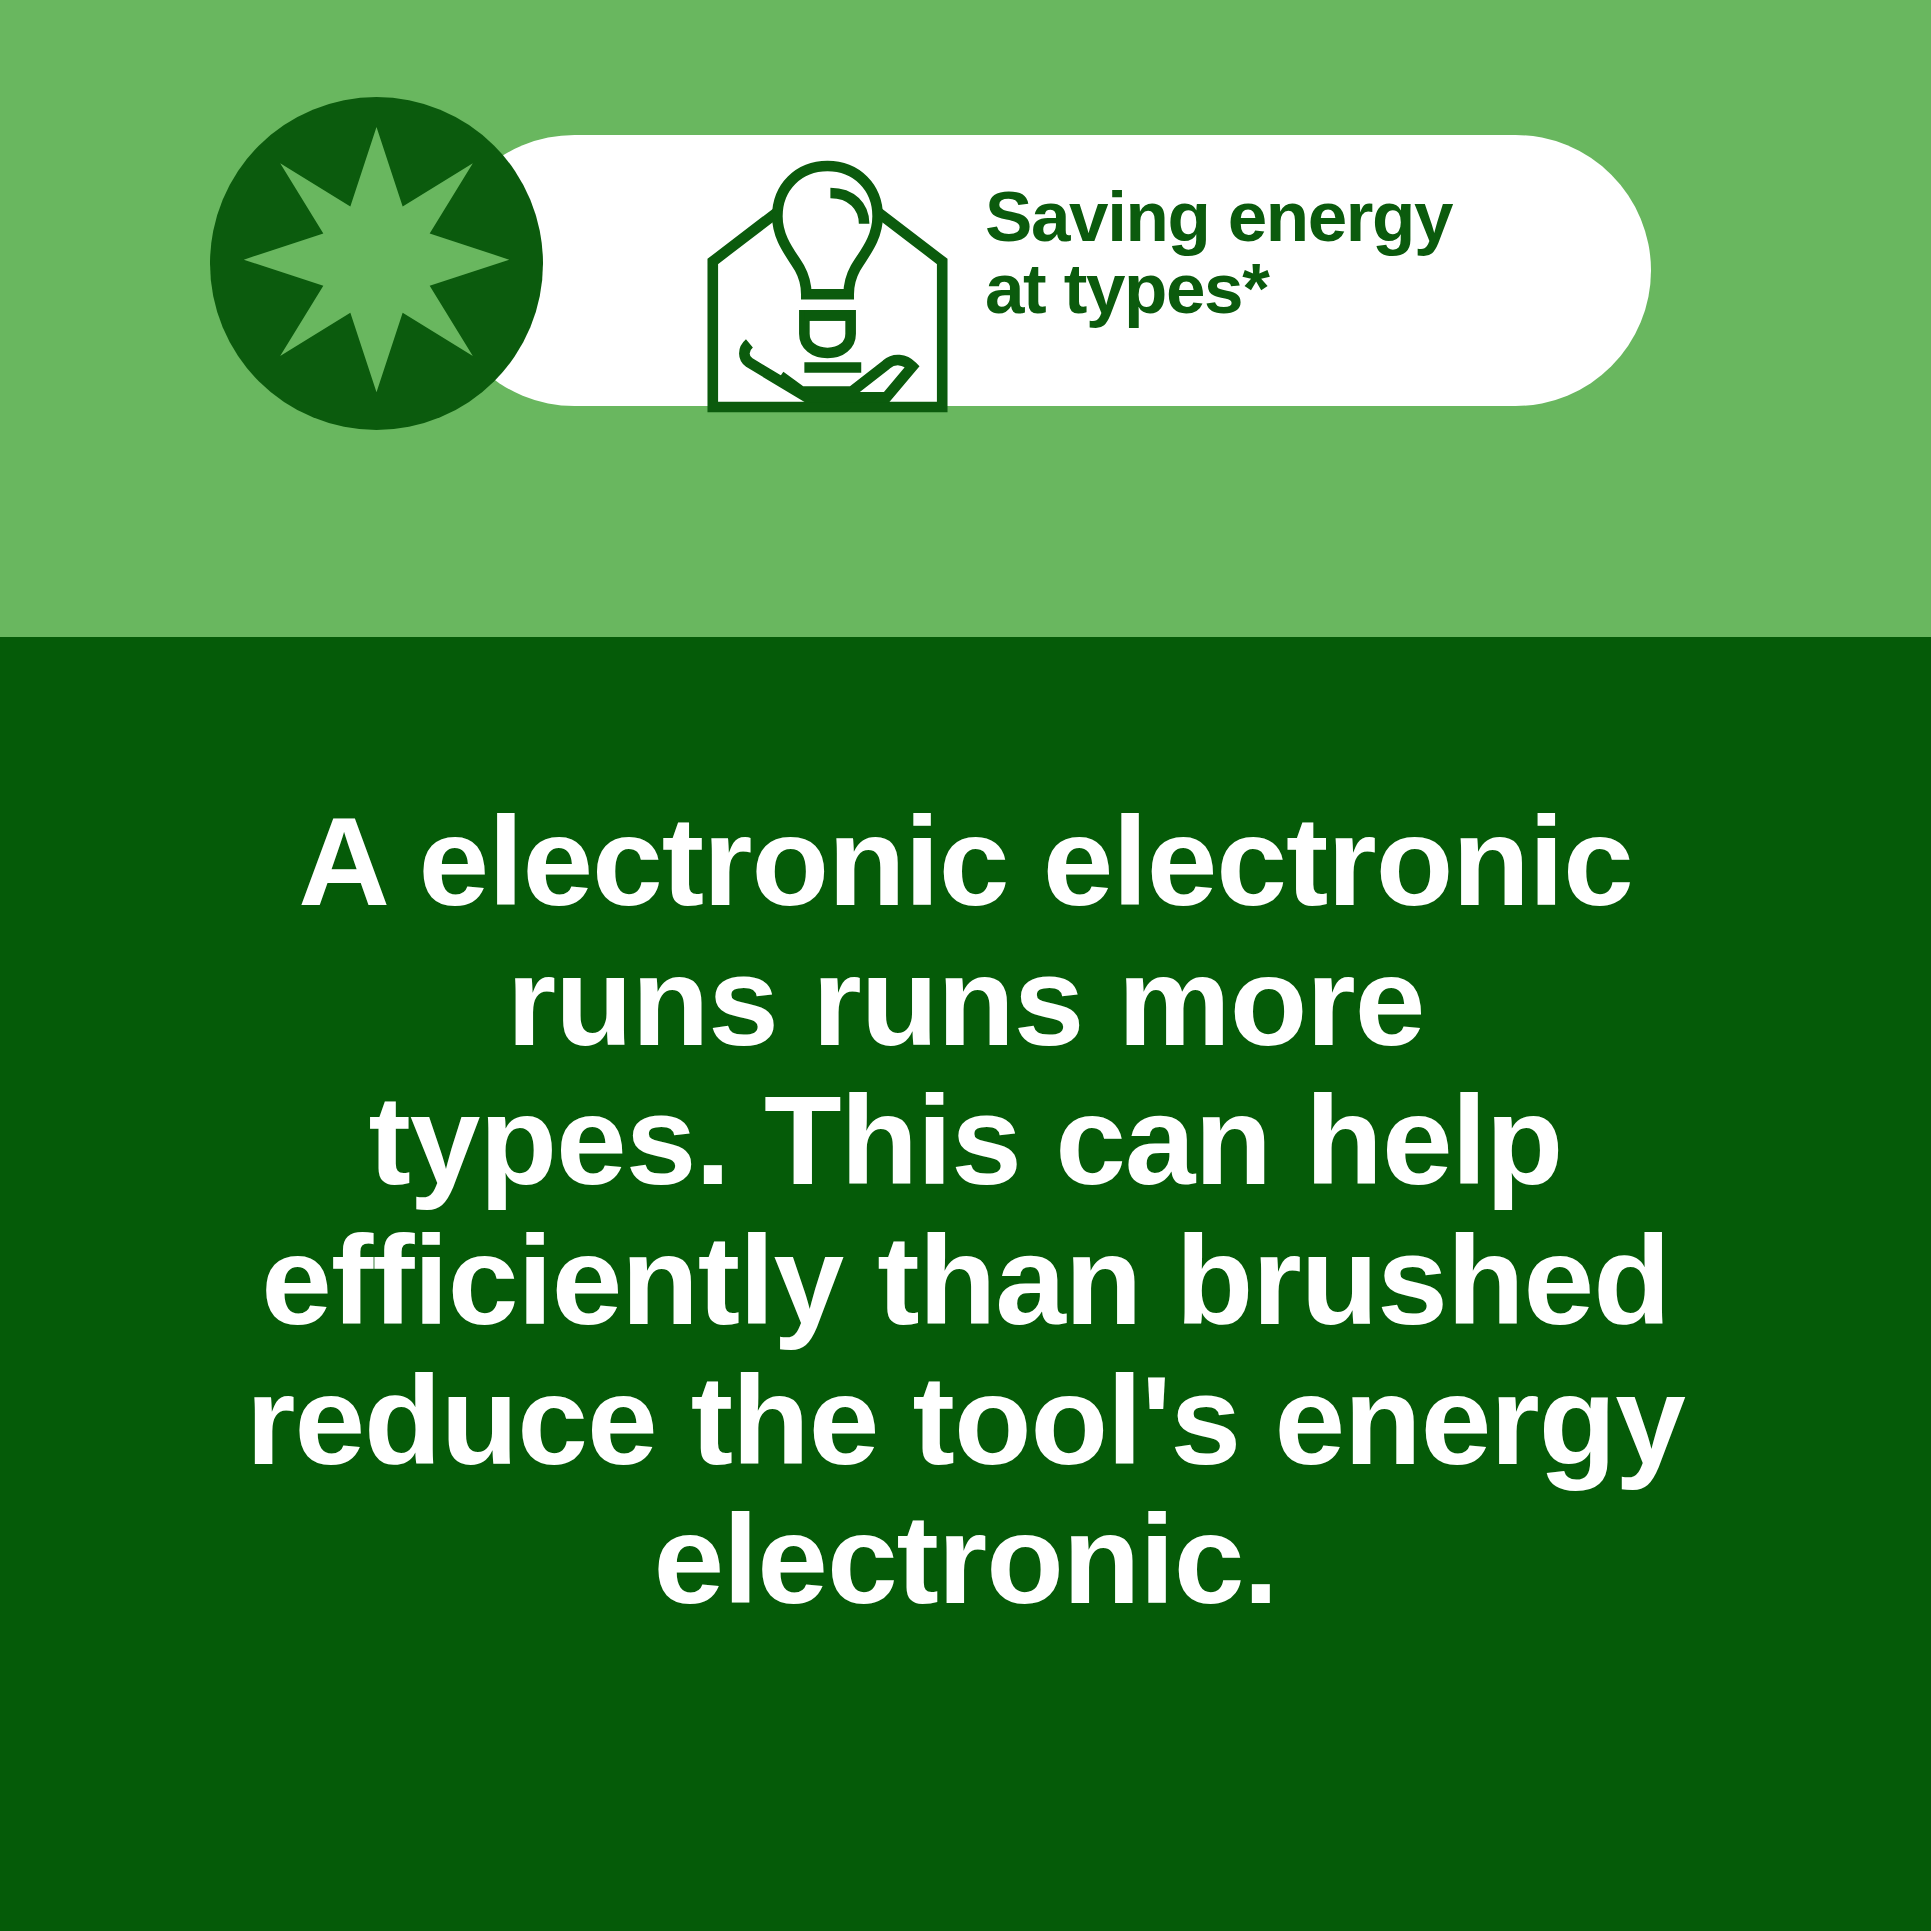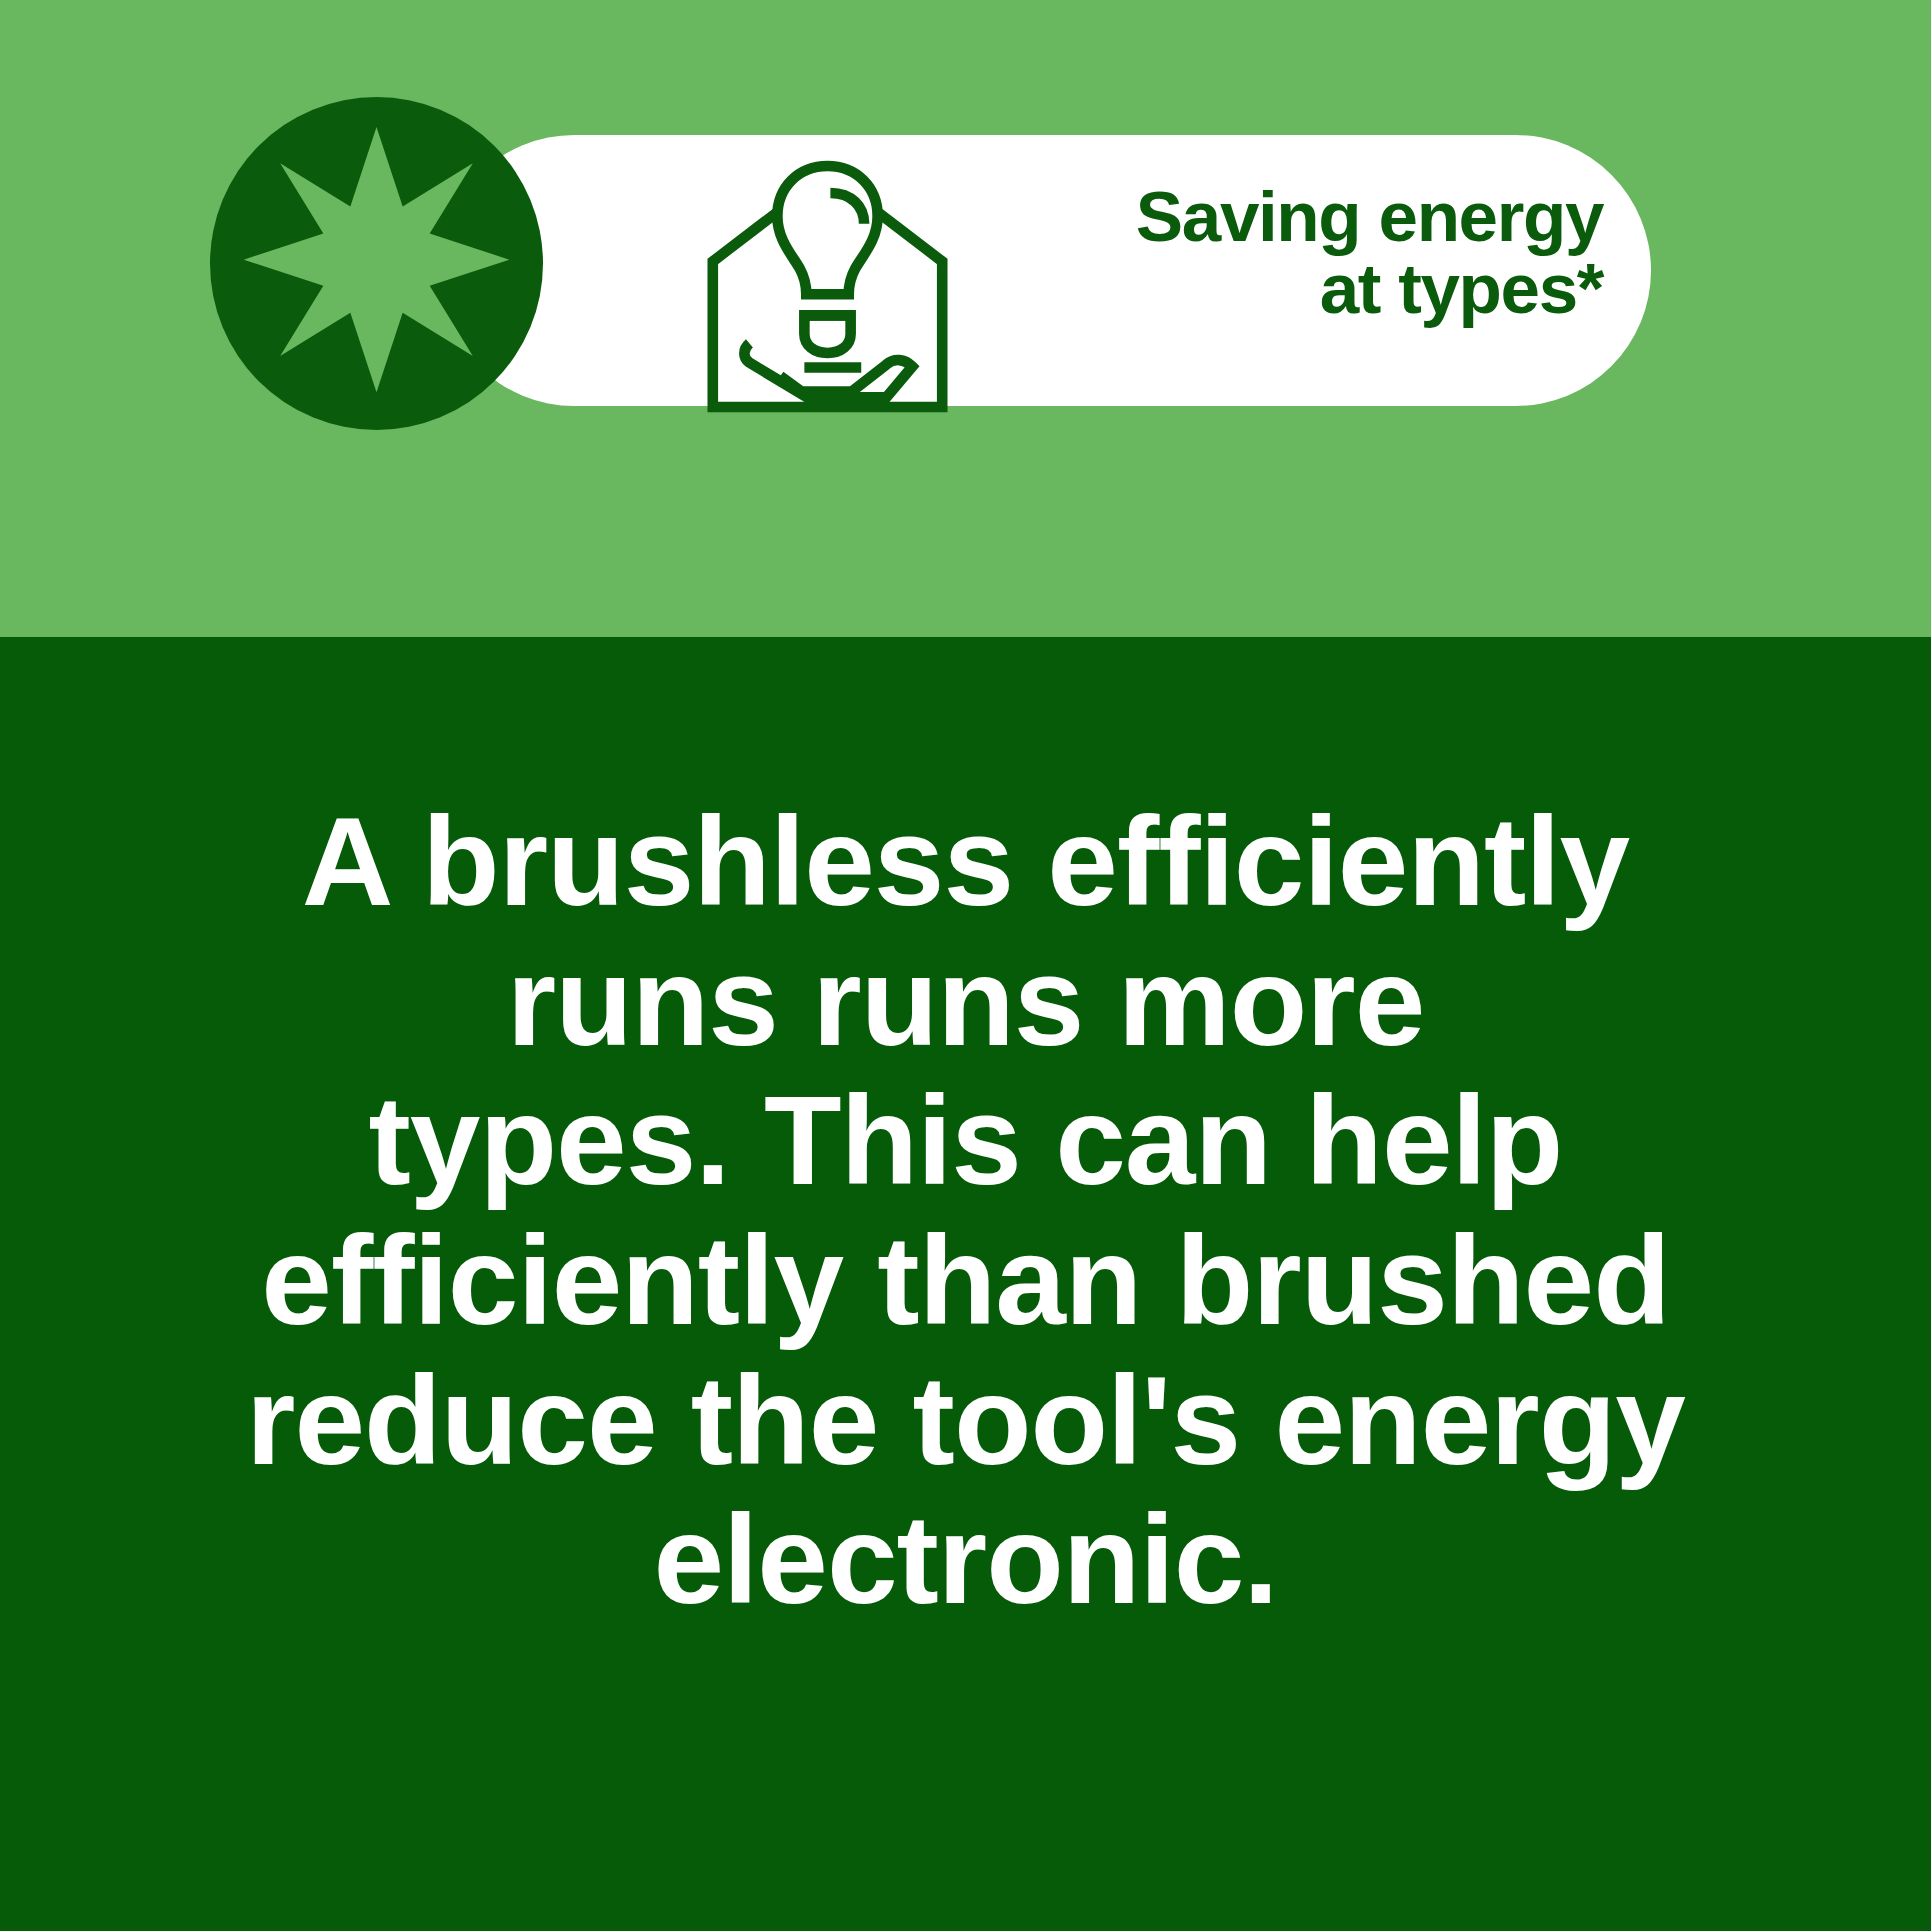--- a/index.html
+++ b/index.html
@@ -54,21 +54,20 @@
     position: absolute;
     left: 439px;
     top: 135px;
     width: 1212px;
     height: 271px;
     background: #ffffff;
     border-radius: 177px;
     z-index: 2;
     display: flex;
     align-items: center;
-    text-align: right;
   }
 
   .pill-icon {
     position: absolute;
     left: 268px;
     top: 25px;
     width: 241px;
     height: 253px;
   }
   .pill-icon svg { display: block; width: 241px; height: 253px; }
@@ -175,21 +174,21 @@
                   117.4,195.6
                   35,168.5
                   117.4,141.4
                   72.7,68.7
                   145.4,113.4"></polygon>
       </g>
     </svg>
   </div>
 
   <div class="headline">
-    <span class="hl">A brushless efficiently</span>
+    <span class="hl">A electronic electronic</span>
     <span class="hl">runs runs more</span>
     <span class="hl">types. This can help</span>
     <span class="hl">efficiently than brushed</span>
     <span class="hl">reduce the tool's energy</span>
     <span class="hl">electronic.</span>
   </div>
 
 </div>
 
 

